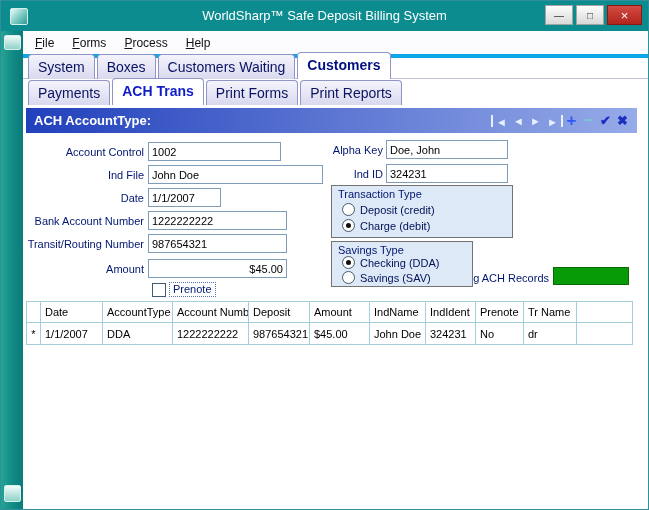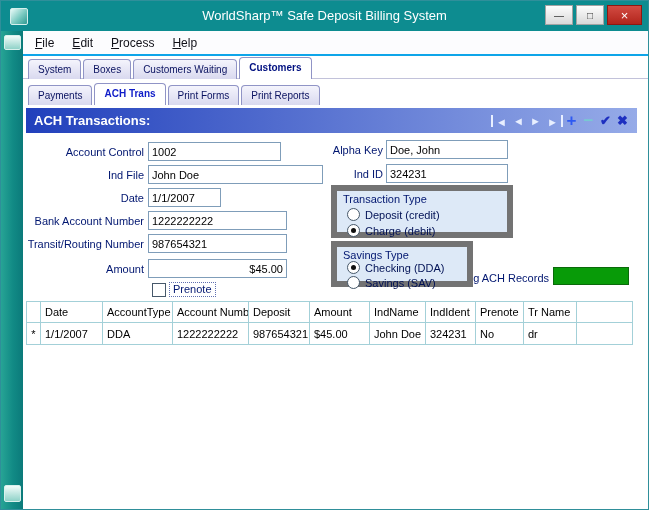--- a/index.html
+++ b/index.html
@@ -19,31 +19,31 @@
   
   .side-strip { position:absolute; left:0; top:30px; bottom:0; width:22px;
                 background:linear-gradient(to right,#27a495 0%,#118a85 55%,#0b7a7a 100%); }
   .strip-icon { position:absolute; left:3px; width:15px; border:1px solid #d8f0ec; border-radius:2px;
                 background:linear-gradient(#f2fcfa,#8fd2c8); }
   .strip-icon.top { top:4px; height:13px; }
   .strip-icon.bottom { bottom:7px; height:15px; }
 
   
   .menubar { position:absolute; left:22px; top:30px; right:0; height:23px; background:#fcfcfe;
-             border-bottom:2px solid #0ea5e9; display:flex; padding-left:3px; }
+             border-bottom:4px solid #0ea5e9; display:flex; padding-left:3px; }
   .menu-item { display:block; padding:4px 9px 0; font-size:12px; color:#101018; line-height:17px; }
   .menu-item::first-letter { text-decoration:underline; }
 
   
   .tabline { position:absolute; left:22px; right:0; height:1px; background:#c2c2da; z-index:1; }
   .line1 { top:77px; }
   .tabs { position:absolute; display:flex; align-items:flex-end; z-index:2; }
   .tabs-main { left:27px; top:55px; height:23px; }
   .tabs-sub  { left:27px; top:81px; height:23px; }
-  .tab { font-size:10px; color:#0a1260; background:linear-gradient(#f4f4fc,#d9d9ef);
+  .tab { font-size:14px; color:#0a1260; background:linear-gradient(#f4f4fc,#d9d9ef);
          border:1px solid #9094c6; border-bottom:none; border-radius:4px 4px 0 0;
          padding:4px 9px; margin-right:2px; white-space:nowrap; cursor:default; }
   .tab.selected { background:#fff; font-weight:bold; padding-bottom:6px; color:#001080; }
   .tabs-sub .tab.selected { color:#0f1cc8; }
 
   
   .ach-header { position:absolute; left:25px; top:107px; width:611px; height:25px;
                 background:linear-gradient(to right,#2140bc,#96abe8); }
   .ach-title { position:absolute; left:8px; top:5px; color:#fff; font-size:13px; font-weight:bold; }
   .nav { position:absolute; right:6px; top:0; height:25px; display:flex; align-items:center; }
@@ -53,21 +53,21 @@
   .nav-last  { border-right:2px solid #e8efff; width:15px; height:12px; }
   .nav-insert { color:#2e59f2; font-size:17px; font-weight:bold; }
   .nav-delete { color:#79c8d2; font-size:17px; font-weight:bold; }
   .nav-post,.nav-cancel { color:#1d2fc0; font-size:13px; font-weight:bold; }
 
   
   .lbl { position:absolute; font-size:11px; color:#001670; text-align:right; white-space:nowrap; }
   .tbox { position:absolute; height:19px; border:1px solid #7f9db9; background:#fff;
           font-family:inherit; font-size:11px; color:#000; padding:1px 3px; box-sizing:border-box; }
   .tbox.right { text-align:right; }
-  .groupbox { position:absolute; background:#dde9f7; border:6px solid #737373; box-sizing:border-box; }
+  .groupbox { position:absolute; background:#dde9f7; border:1px solid #737373; box-sizing:border-box; }
   .gb-title { position:absolute; left:6px; top:2px; font-size:11px; color:#001670; }
   .radio-row { position:absolute; display:flex; align-items:center; gap:5px; cursor:default; }
   .radio { width:11px; height:11px; border:1px solid #46586a; border-radius:50%; background:#fff; position:relative; flex:none; }
   .radio[data-checked="true"]::after { content:""; position:absolute; left:3px; top:3px; width:5px; height:5px;
                                        border-radius:50%; background:#101010; }
   .radio-label { font-size:11px; color:#001155; white-space:nowrap; }
   .checkbox { position:absolute; width:12px; height:12px; border:1px solid #46586a; background:#fff; }
   .prenote-label { position:absolute; font-size:11px; color:#001670; border:1px dotted #6070b0; padding:0 3px 1px; }
   .green-box { position:absolute; left:552px; top:266px; width:76px; height:18px;
                background:#089b08; border:1px solid #0a6a0a; box-sizing:border-box; }
@@ -95,42 +95,42 @@
     </div>
   </div>
 
   <div class="side-strip">
     <div class="strip-icon top"></div>
     <div class="strip-icon bottom"></div>
   </div>
 
   <div class="menubar">
     <div class="menu-item">File</div>
-    <div class="menu-item">Edit</div>
+    <div class="menu-item">Forms</div>
     <div class="menu-item">Process</div>
     <div class="menu-item">Help</div>
   </div>
 
   <div class="tabline line1"></div>
   <div class="tabs tabs-main">
     <div class="tab">System</div>
     <div class="tab">Boxes</div>
     <div class="tab">Customers Waiting</div>
     <div class="tab selected">Customers</div>
   </div>
 
   <div class="tabs tabs-sub">
     <div class="tab">Payments</div>
     <div class="tab selected">ACH Trans</div>
     <div class="tab">Print Forms</div>
     <div class="tab">Print Reports</div>
   </div>
 
   <div class="ach-header">
-    <div class="ach-title">ACH Transactions:</div>
+    <div class="ach-title">ACH AccountType:</div>
     <div class="nav">
       <span class="nav-first">◄</span>
       <span class="nav-prior">◄</span>
       <span class="nav-next">►</span>
       <span class="nav-last">►</span>
       <span class="nav-insert">+</span>
       <span class="nav-delete">−</span>
       <span class="nav-post">✔</span>
       <span class="nav-cancel">✖</span>
     </div>

